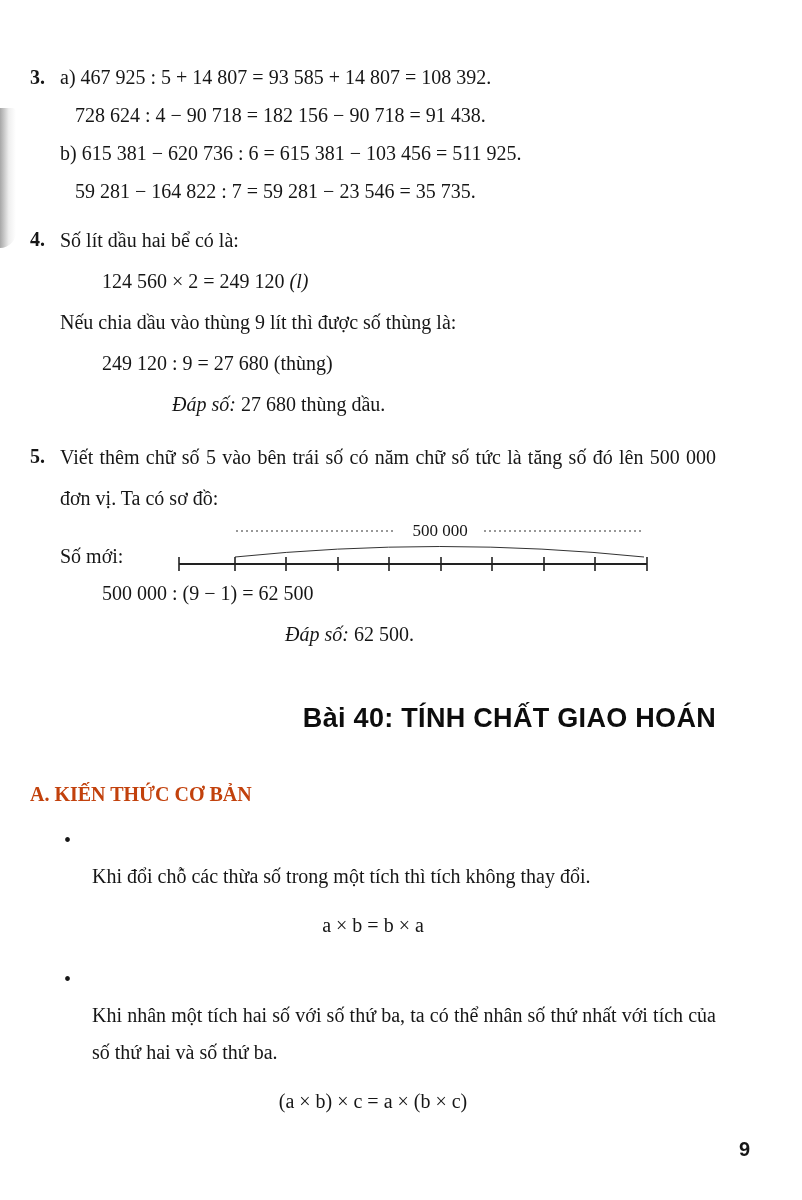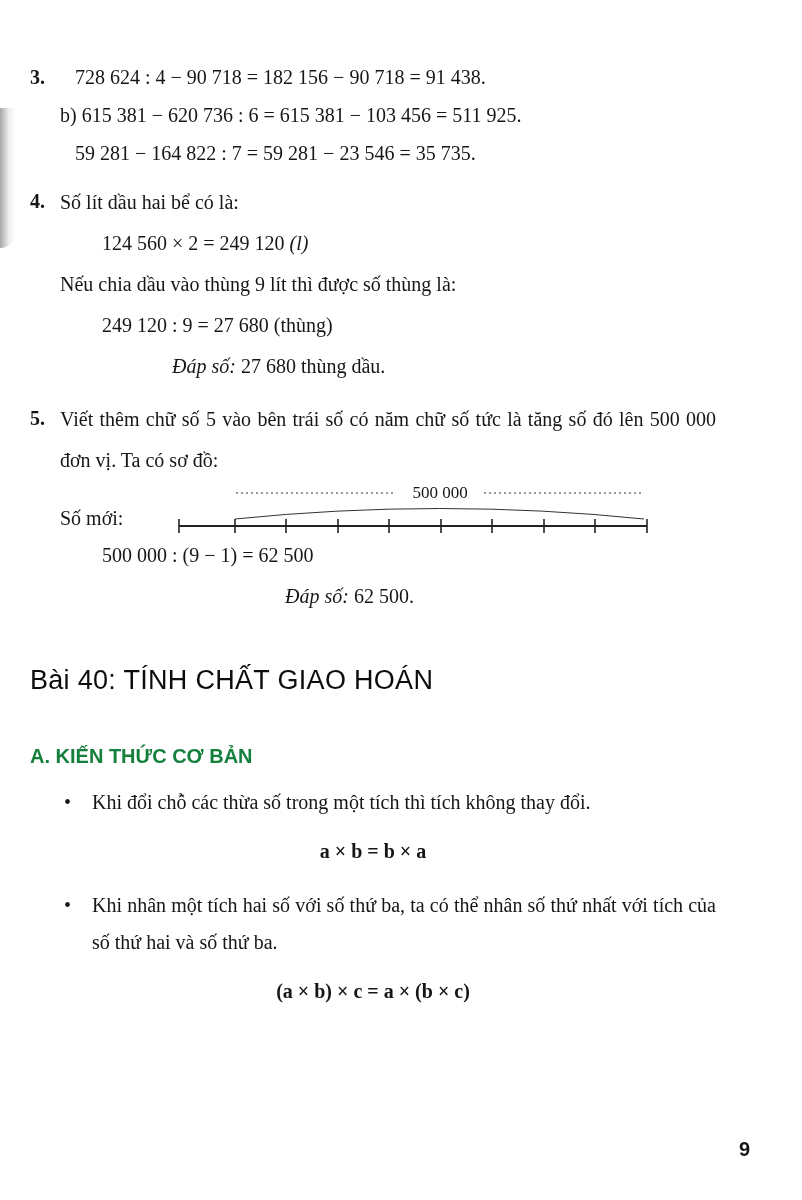--- a/index.html
+++ b/index.html
@@ -32,49 +32,50 @@
   .mt12 { margin-top:12px; }
   .diagram-row { display:flex; align-items:flex-end; margin-top:2px; }
   .dlabel { width:118px; flex:none; line-height:34px; }
   svg { display:block; }
   .svgline { stroke:#222; stroke-width:2; }
   .tick { stroke:#222; stroke-width:1.6; }
   .dot { stroke:#333; stroke-width:1.2; fill:none; stroke-dasharray:2,3; }
   .arc { stroke:#333; stroke-width:1; fill:none; }
   .svgtxt { font-family:"Liberation Serif", serif; font-size:17px; fill:#161616; }
   .lesson-title {
-    margin-top:42px; text-align:left;
+    margin-top:42px; text-align:right;
     font-family:"Liberation Sans", sans-serif;
-    font-weight:400; font-size:27px; line-height:42px; color:#0d0d0d;
+    font-weight:700; font-size:27px; line-height:42px; color:#0d0d0d;
     letter-spacing:0.3px;
   }
   .section-heading {
     margin-top:44px;
-    font-family:Liberation Sans, sans-serif;
-    font-weight:700; font-size:20px; color:#15803d;
+    font-family:Liberation Serif, serif;
+    font-weight:700; font-size:20px; color:#c2410c;
   }
   .bullet { display:flex; margin-top:16px; margin-left:34px; }
   .bmark { width:28px; flex:none; line-height:37px; font-size:20px; }
-  .btext { flex:1; line-height:37px; text-align:justify; }
-  .cformula { text-align:center; line-height:40px; margin-top:10px;font-weight:bold; }
+  .btext { flex:1; line-height:37px; text-align:justify;margin-top:36px; }
+  .cformula { text-align:center; line-height:40px; margin-top:10px; }
   .page-number {
     position:absolute; right:52px; top:1138px;
     font-weight:bold; font-size:20px;
     font-family:"Liberation Sans", sans-serif;
   }
 </style>
 </head>
 <body>
 
 <div class="page">
   <div class="scan-shadow"></div>
 
   <section class="problem">
     <span class="pnum">3.</span>
     <div class="pbody">
+      <div class="line">a) 467 925 : 5 + 14 807 = 93 585 + 14 807 = 108 392.</div>
       <div class="line indent1">728 624 : 4 − 90 718 = 182 156 − 90 718 = 91 438.</div>
       <div class="line">b) 615 381 − 620 736 : 6 = 615 381 − 103 456 = 511 925.</div>
       <div class="line indent1">59 281 − 164 822 : 7 = 59 281 − 23 546 = 35 735.</div>
     </div>
   </section>
 
   <section class="problem p4 mt10">
     <span class="pnum">4.</span>
     <div class="pbody">
       <div class="line">Số lít dầu hai bể có là:</div>

